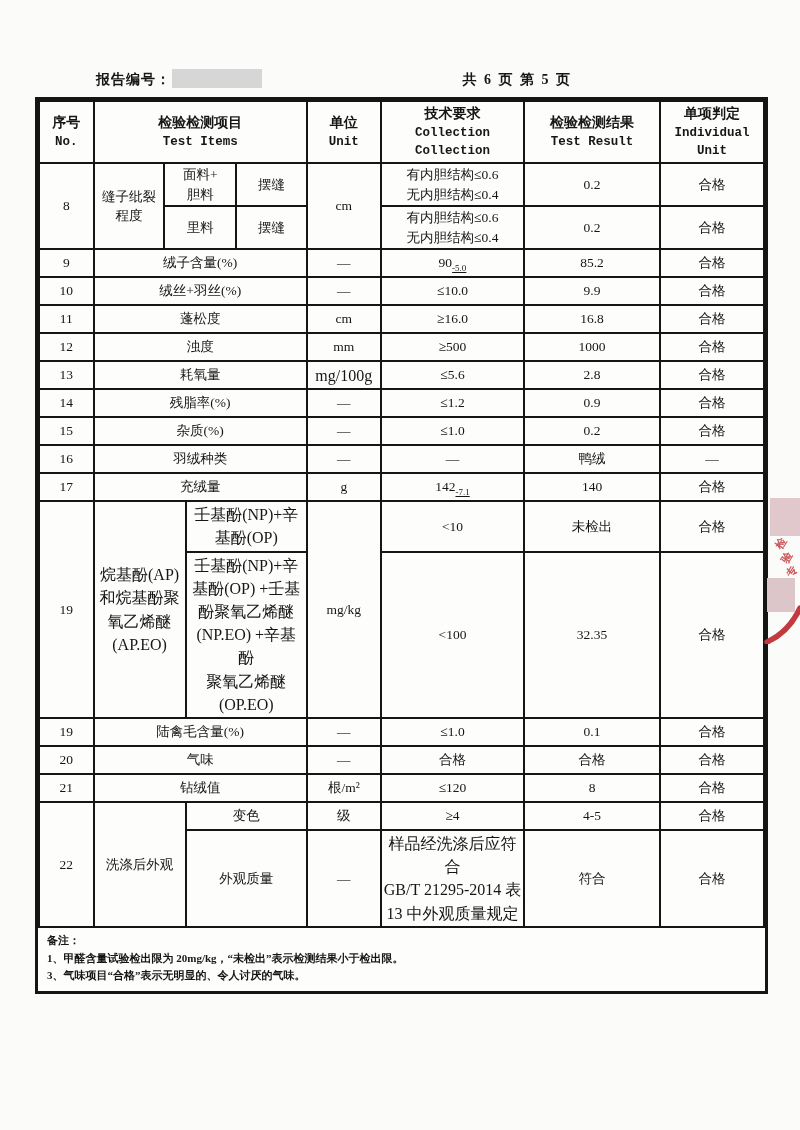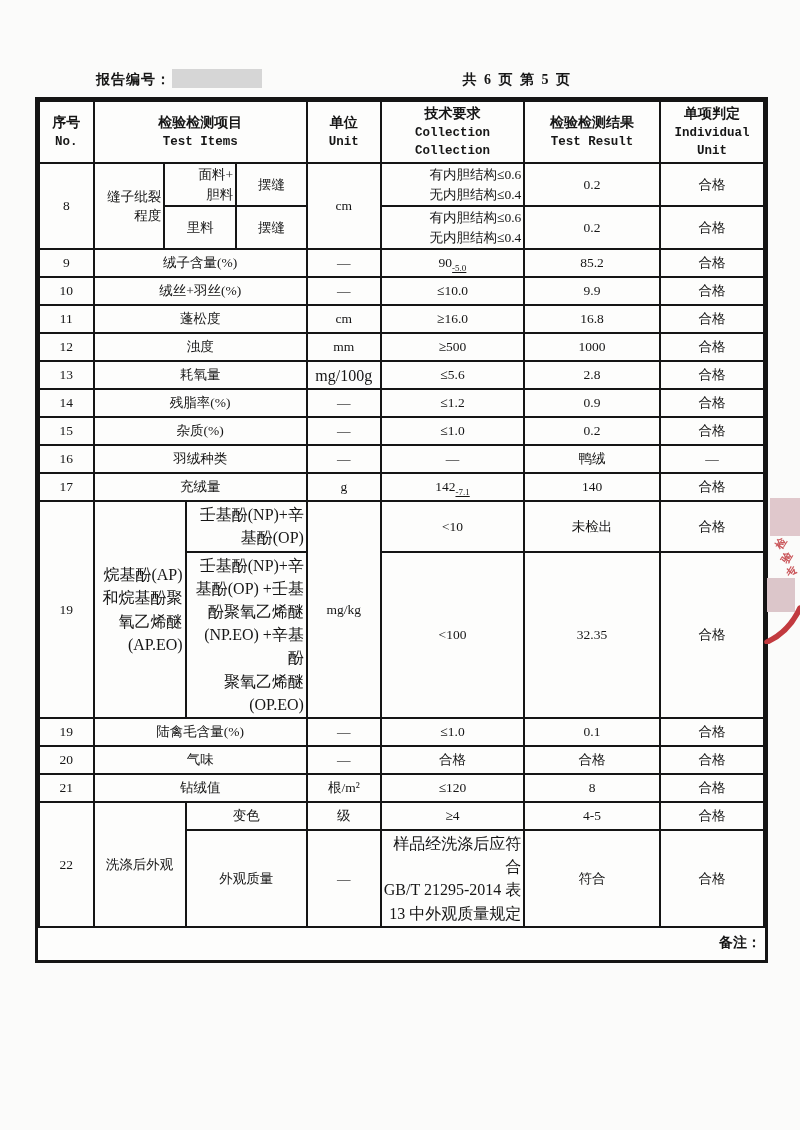--- a/index.html
+++ b/index.html
@@ -28,32 +28,32 @@
 
   table{border-collapse:collapse;table-layout:fixed;width:100%;}
   td,th{
     border:2px solid #151515;
     text-align:center;vertical-align:middle;
     font-size:13.5px;line-height:1.45;
     padding:1px 2px;overflow:hidden;
   }
   th{font-weight:bold;font-size:14px;}
   .en{font-family:"Liberation Mono","DejaVu Sans Mono",monospace;font-size:12.5px;}
-  .pre{white-space:pre-line;text-align:right;}
+  .pre{white-space:pre-line;}
   .tol{font-size:9px;position:relative;top:4px;margin-left:0;letter-spacing:0;text-decoration:underline;}
   .small{font-size:16px;}
   .hdr{height:62px;}
   .h43{height:43px;}
   .h28{height:28px;}
   .h45{height:45px;}
   .h125{height:125px;}
   .h58{height:58px;}
   .notes{
     padding:4px 4px 6px 9px;
-    font-size:14px;font-weight:600;line-height:1.62;text-align:right;
+    font-size:11px;font-weight:600;line-height:1.62;text-align:left;
   }
   .notes div{white-space:normal;}
 
   
   .stamp{position:absolute;left:763px;top:492px;width:37px;height:152px;pointer-events:none;}
 </style>
 </head>
 <body>
 
 <div class="topline">
@@ -276,20 +276,22 @@
 GB/T 21295-2014 表
 13 中外观质量规定</td>
       <td>符合</td>
       <td>合格</td>
     </tr>
   </tbody>
     </table>
 
   <div class="notes">
     <div>备注：</div>
+    <div>1、甲醛含量试验检出限为 20mg/kg，“未检出”表示检测结果小于检出限。</div>
+    <div>3、气味项目“合格”表示无明显的、令人讨厌的气味。</div>
   </div>
 </div>
 
 <div class="stamp">
   <svg width="37" height="152" viewBox="0 0 37 152" xmlns="http://www.w3.org/2000/svg">
     <rect x="7" y="6" width="30" height="38" fill="#e0c8cc"></rect>
     <g fill="#c23a3f" opacity="0.85" font-size="11" font-weight="bold">
       <text x="18" y="58" transform="rotate(-58 18 58)">检</text>
       <text x="24" y="72" transform="rotate(-58 24 72)">验</text>
       <text x="29" y="86" transform="rotate(-58 29 86)">专</text>

